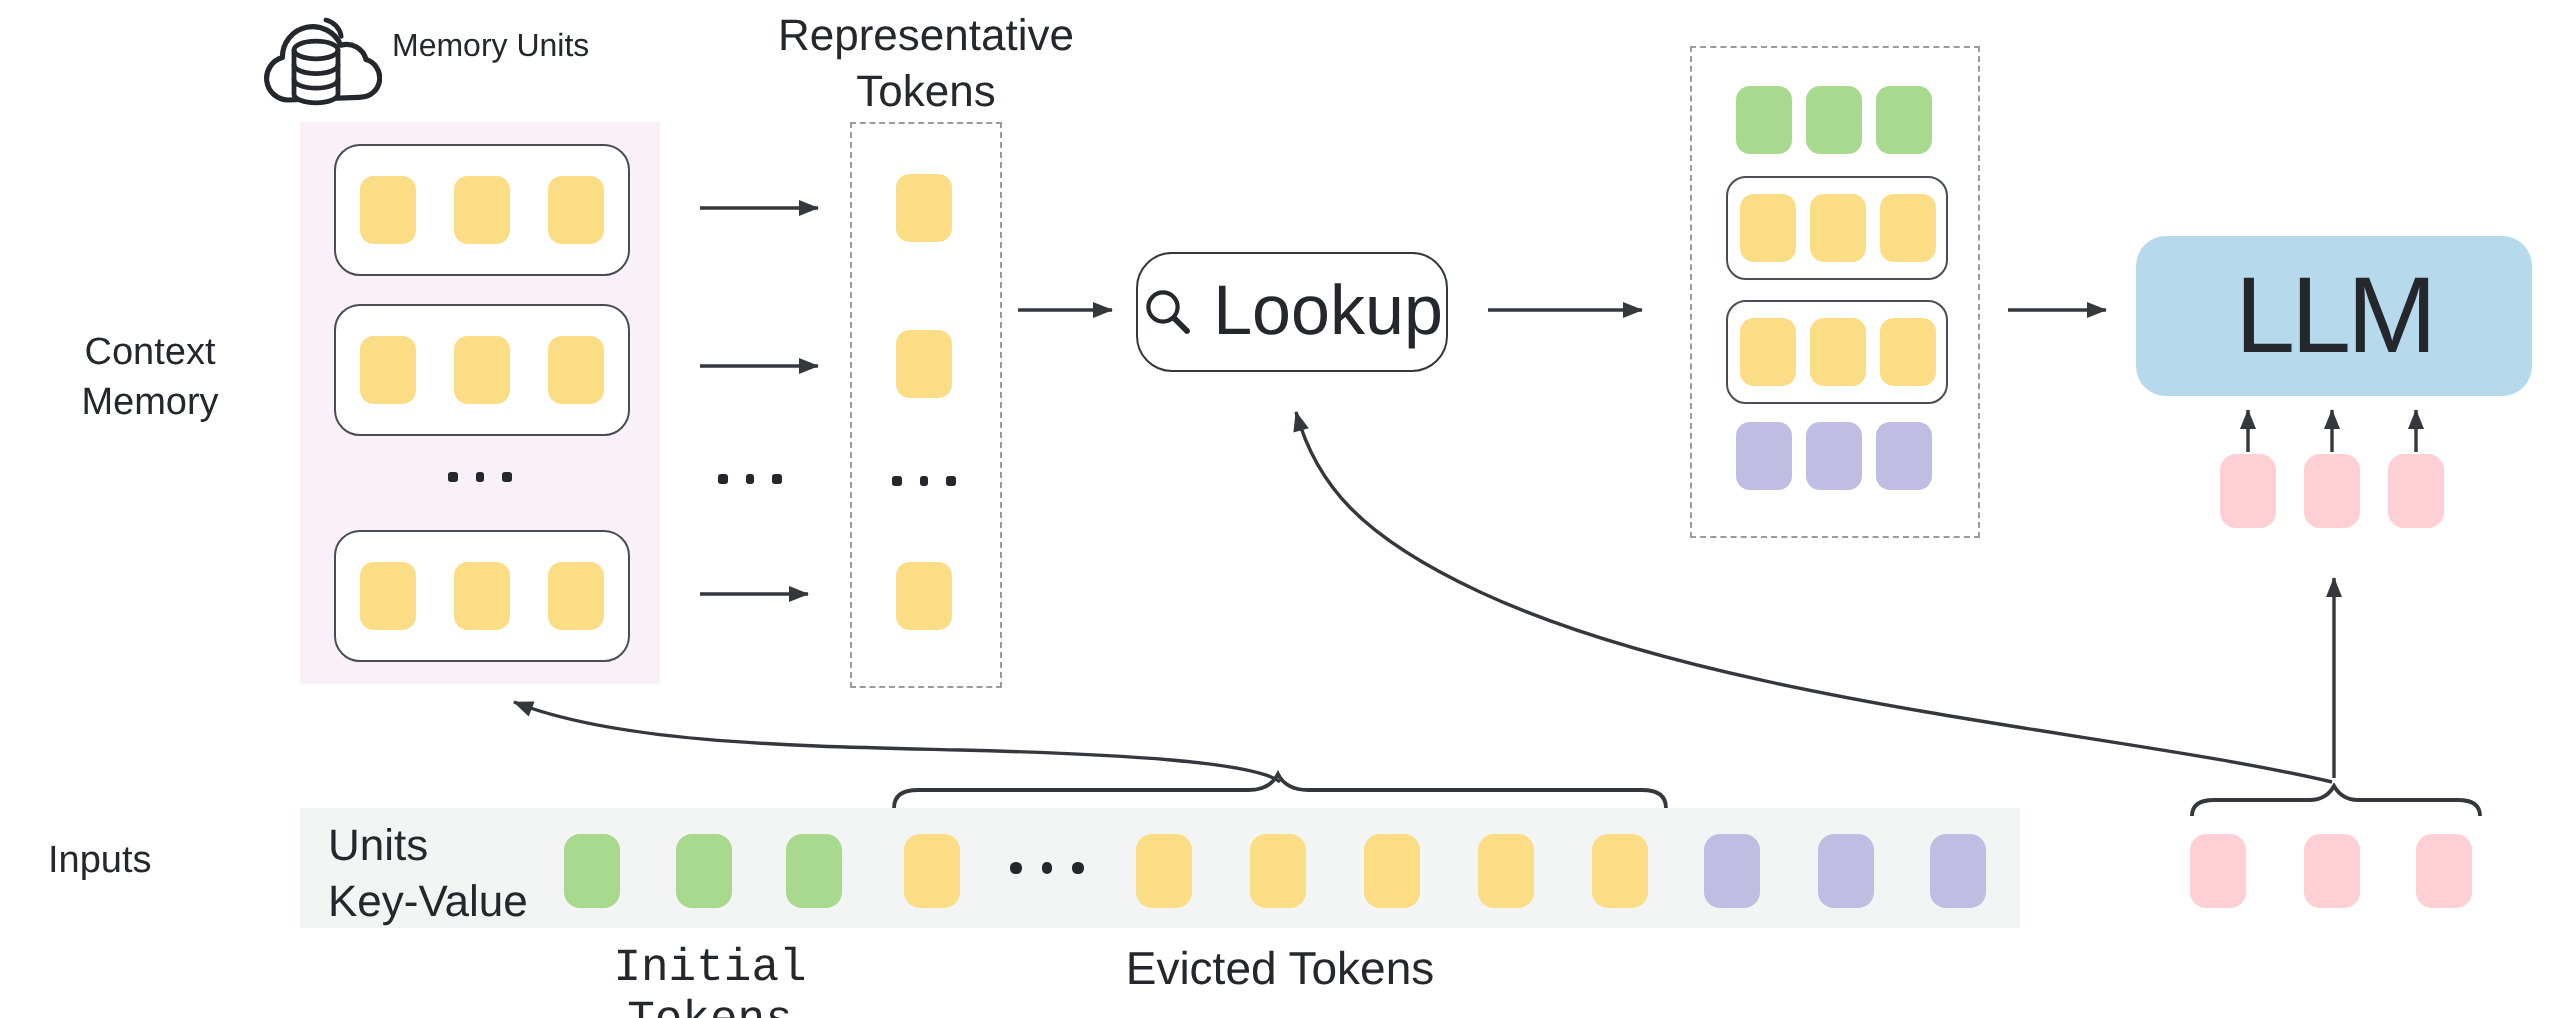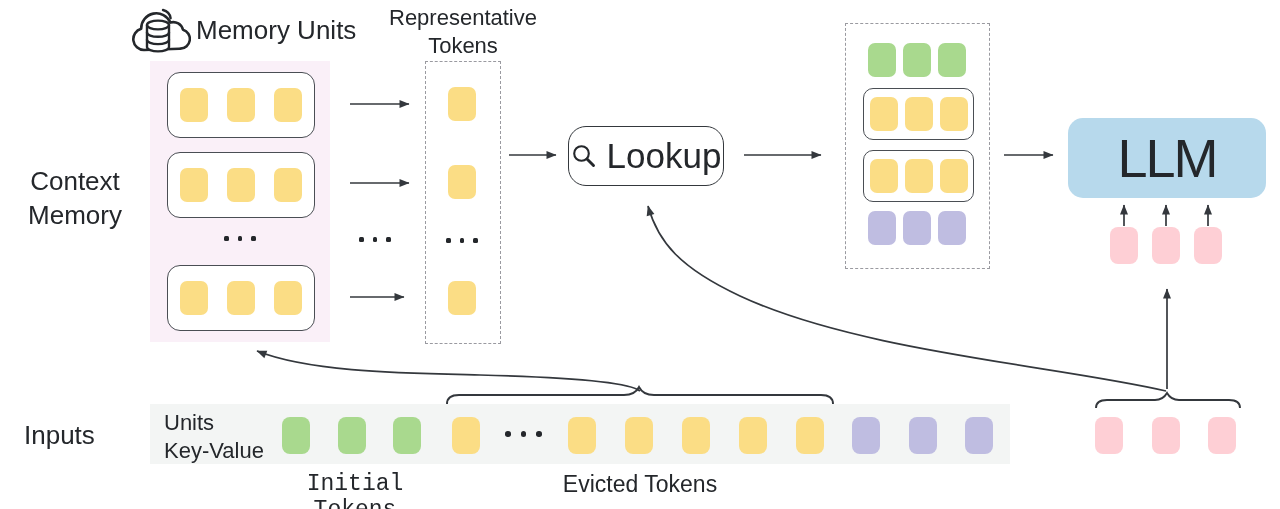--- a/index.html
+++ b/index.html
@@ -36,22 +36,22 @@
   .llm-box{left:1068px;top:118px;width:198px;height:80px;background:var(--c-llm_blue,#B7D9EC);
     border-radius:15px;display:flex;align-items:center;justify-content:center;}
   .llm-txt{font-size:54px;letter-spacing:-2px;}
   .strip{left:150px;top:404px;width:860px;height:60px;background:var(--c-strip_bg,#F3F5F4);}
   
   .dots{display:flex;gap:9px;align-items:center;}
   .dots i{display:block;width:4.5px;height:4.5px;border-radius:1.5px;background:var(--c-ink,#24272B);}
   .dots.rnd{gap:10px;}
   .dots.rnd i{width:5.5px;height:5.5px;border-radius:50%;}
   
-  .fs-big{font-size:26px;line-height:1.32;}
-  .fs-mid{font-size:26px;text-align:center;}
+  .fs-big{font-size:19px;line-height:1.32;}
+  .fs-mid{font-size:16px;text-align:center;}
   .fs-small{font-size:22px;line-height:1.28;}
   .fs-bottom{font-size:23px;}
   
   .overlay{position:absolute;left:0;top:0;pointer-events:none;}
   .overlay path,.overlay line{stroke:var(--c-line,#34383D);fill:none;}
   .overlay .w17{stroke-width:1.7px;}
   .overlay .w18{stroke-width:1.9px;}
   .overlay marker path{fill:var(--c-line,#34383D);stroke:none;}
   .icon-stroke{stroke:var(--c-ink,#24272B);fill:none;stroke-linecap:round;stroke-linejoin:round;}
 </style>

